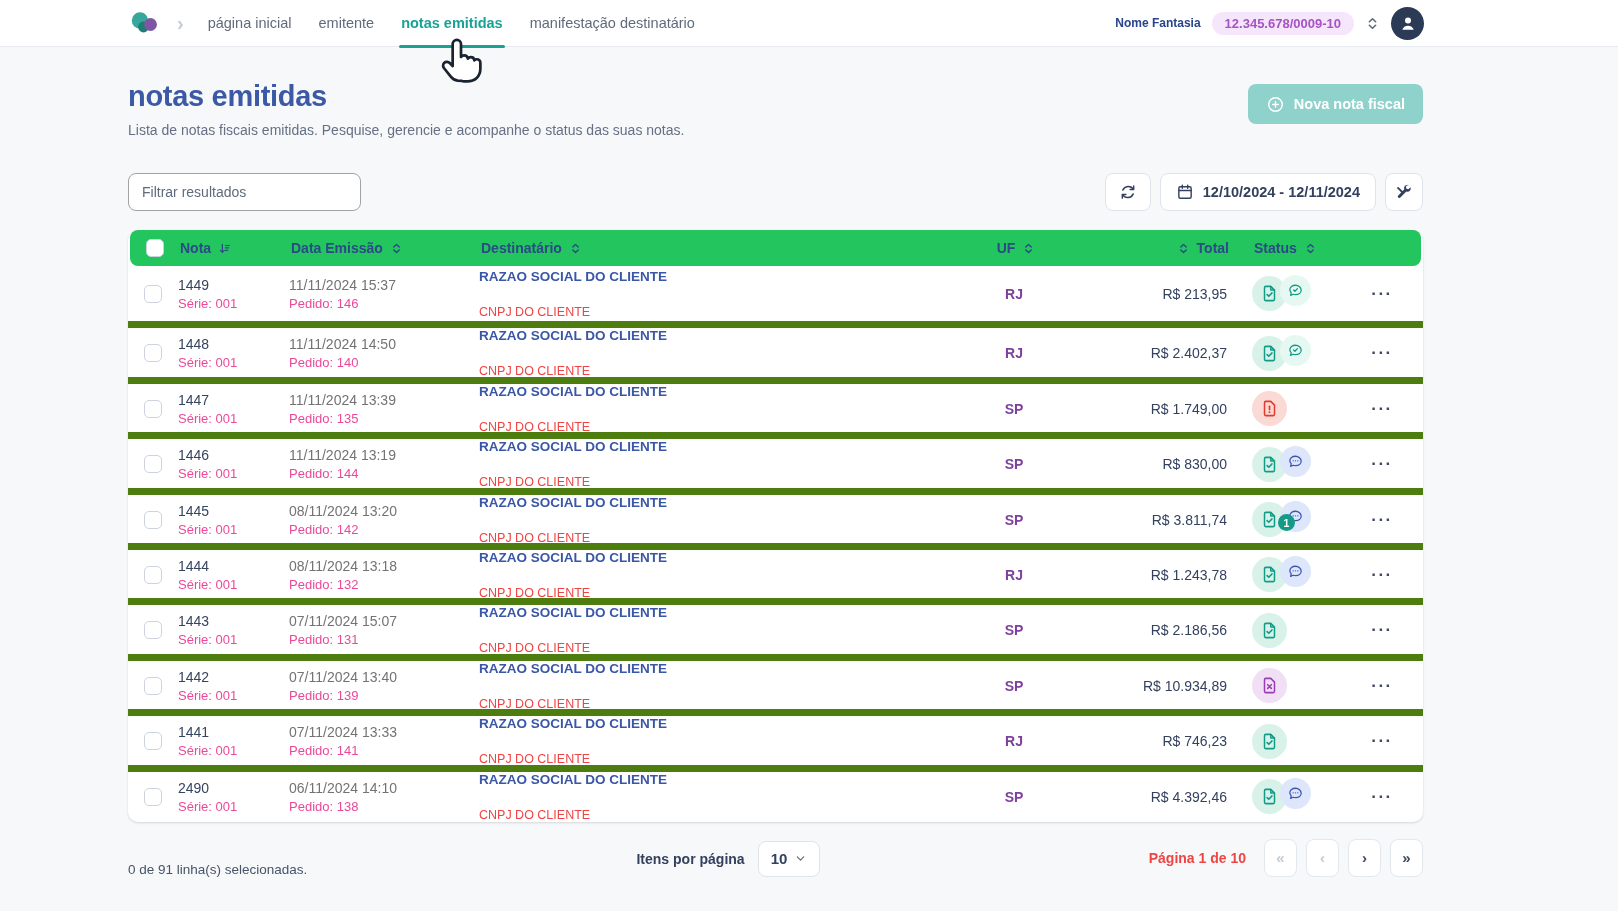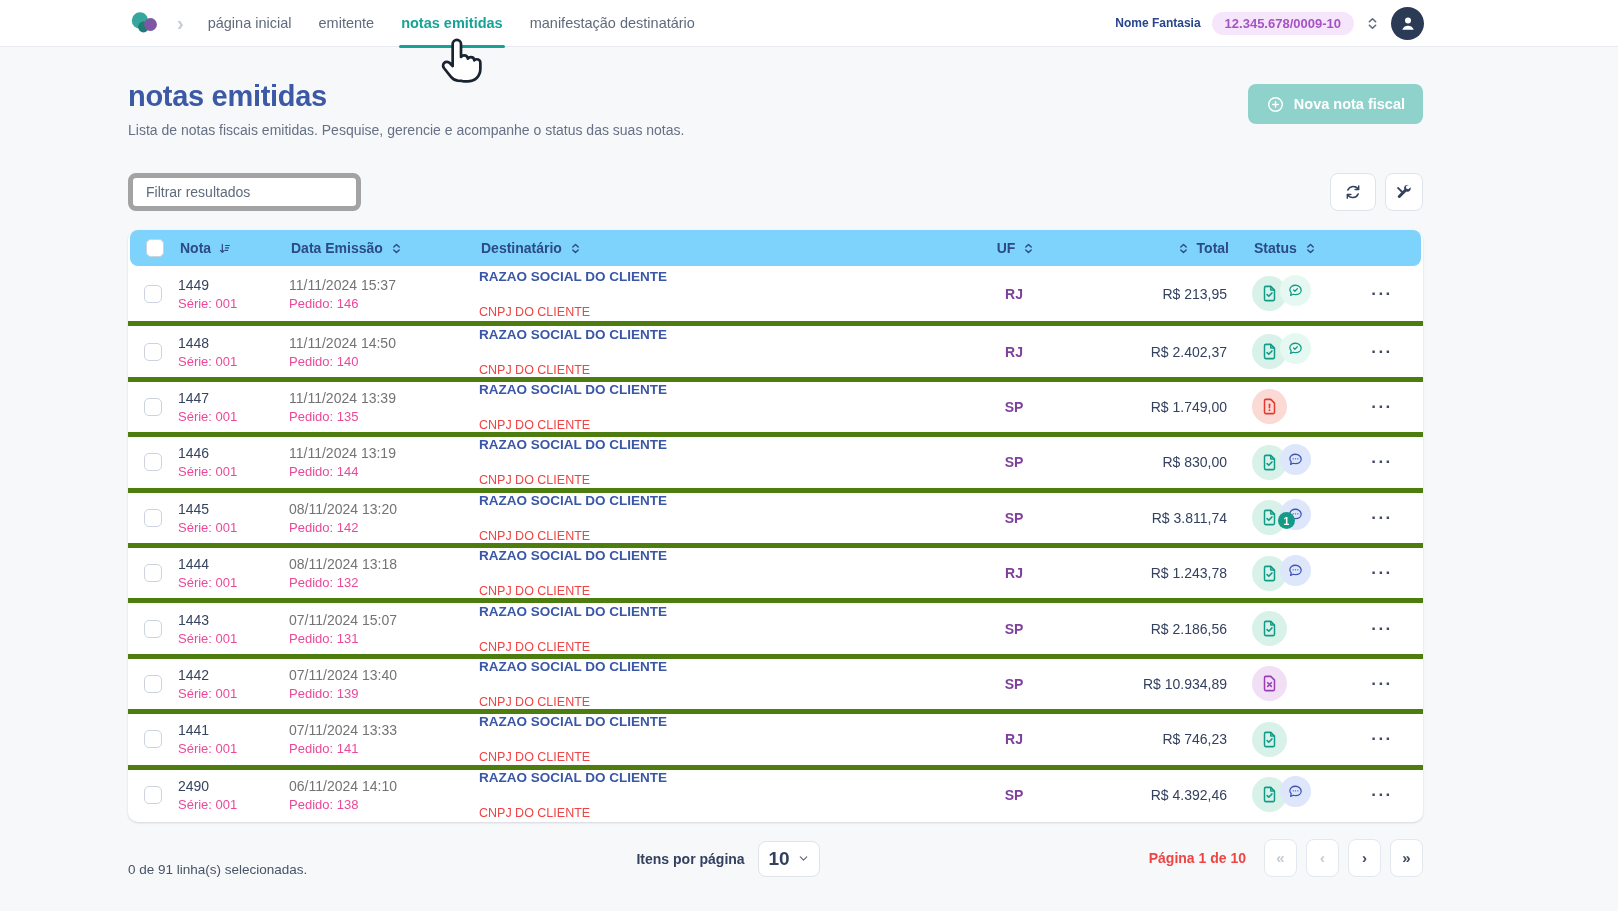--- a/index.html
+++ b/index.html
@@ -62,21 +62,21 @@
   .btn-new {
     display: flex; align-items: center; gap: 9px;
     background: #8fd2cb; color: #fff; border: none; border-radius: 8px;
     font-family: inherit; font-size: 14.5px; font-weight: 700;
     padding: 0 18px; height: 40px; margin-top: 4px; cursor: pointer;
   }
   .btn-new svg { width: 19px; height: 19px; }
 
   .filter-row { display: flex; justify-content: space-between; align-items: center; margin-top: 35px; }
   .filter-input {
-    width: 233px; height: 38px; border: 5px solid #a3a3a3; border-radius: 8px;
+    width: 233px; height: 38px; border: 1px solid #a3a3a3; border-radius: 8px;
     background: #fff; padding: 0 13px; font-family: inherit; font-size: 14px; color: #33415f;
   }
   .filter-input::placeholder { color: #5f6b7c; opacity: 1; }
   .filter-actions { display: flex; gap: 9px; }
   .icon-btn, .date-btn {
     display: flex; align-items: center; justify-content: center; gap: 9px;
     background: #fff; border: 1px solid #dfe3ea; border-radius: 8px;
     height: 38px; color: #33415f; cursor: pointer; font-family: inherit;
   }
   .icon-btn { width: 46px; }
@@ -90,34 +90,34 @@
     box-shadow: 0 1px 2px rgba(16,24,40,.07), 0 1px 3px rgba(16,24,40,.08);
     padding-bottom: 2px;
   }
   .grid-row {
     display: grid;
     grid-template-columns: 50px 111px 190px 460px 150px 142px 110px 82px;
     align-items: center;
   }
   .thead {
     margin: 2px 2px 0 2px;
-    background: #7dd3fc; color: #2b4a87;
+    background: #22c55e; color: #2b4a87;
     border-radius: 8px;
     height: 36px; font-size: 14px; font-weight: 700;
   }
   .th { display: flex; align-items: center; gap: 7px; }
   .th svg { width: 13px; height: 13px; flex: none; }
   .th.right { justify-content: flex-end; padding-right: 4px; }
   .th.pad { padding-left: 21px; }
   .checkbox-cell { display: flex; justify-content: center; }
   .checkbox {
     width: 18px; height: 18px; border-radius: 5px; background: #fff;
     border: 1.5px solid #ccd3de; cursor: pointer; display: inline-block;
   }
-  .trow { height: 55.4px; border-top: 5px solid #4d7c0f; font-size: 14px; }
+  .trow { height: 55.4px; border-top: 7px solid #4d7c0f; font-size: 14px; }
   .trow:first-child { border-top: none; }
   .cell-main { font-weight: 400; color: #36445f; }
   .cell-date { color: #737373; }
   .cell-sub { font-size: 13px; color: #ec4899; margin-top: 3px; }
   .dest-name { font-size: 13.5px; font-weight: 700; color: #3a57a7; cursor: pointer; }
   .dest-doc { font-size: 12.5px; color: #ef4444; margin-top: 21px; }
   .uf-cell { text-align: center; font-weight: 700; color: #7e3f9d; }
   .total-cell { text-align: right; padding-right: 4px; color: #33415f; }
   .status-cell { position: relative; display: flex; align-items: center; padding-left: 21px; }
   .chip {
@@ -143,21 +143,21 @@
   }
 
   
   .footer-row { display: flex; justify-content: space-between; align-items: flex-end; margin-top: 17px; }
   .selection-text { font-size: 13.5px; color: #475467; }
   .per-page { display: flex; align-items: center; gap: 13px; }
   .per-page-label { font-size: 14px; font-weight: 700; color: #33415f; }
   .per-page-select {
     display: flex; align-items: center; gap: 8px; justify-content: center;
     width: 62px; height: 36px; background: #fff; border: 1px solid #dfe3ea; border-radius: 8px;
-    font-size: 19px; font-weight: 600; color: #33415f; cursor: pointer; font-family: inherit;
+    font-size: 15px; font-weight: 600; color: #33415f; cursor: pointer; font-family: inherit;
   }
   .per-page-select svg { width: 11px; height: 11px; color: #5f6b7c; }
   .pagination { display: flex; align-items: center; gap: 14px; }
   .page-indicator { font-size: 14px; font-weight: 700; color: #ef4444; margin-right: 4px; }
   .page-btns { display: flex; gap: 9px; }
   .page-btn {
     width: 33px; height: 38px; background: #fff; border: 1px solid #e3e7ee; border-radius: 8px;
     font-size: 15px; font-weight: 700; color: #3d4a5f; cursor: pointer; font-family: inherit;
     display: flex; align-items: center; justify-content: center;
   }
@@ -273,20 +273,26 @@
   </div>
 
   <div class="filter-row">
     <input class="filter-input" placeholder="Filtrar resultados" style="">
     <div class="filter-actions">
       <button class="icon-btn">
         <svg viewBox="0 0 24 24">
             <use href="#refresh"></use>
           </svg>
       </button>
+      <button class="date-btn">
+        <svg viewBox="0 0 24 24">
+            <use href="#calendar"></use>
+          </svg>
+        <span>12/10/2024 - 12/11/2024</span>
+      </button>
       <button class="icon-btn square">
         <svg viewBox="0 0 24 24">
             <use href="#tools"></use>
           </svg>
       </button>
     </div>
   </div>
 
   <section class="table-card">
     <div class="grid-row thead">

